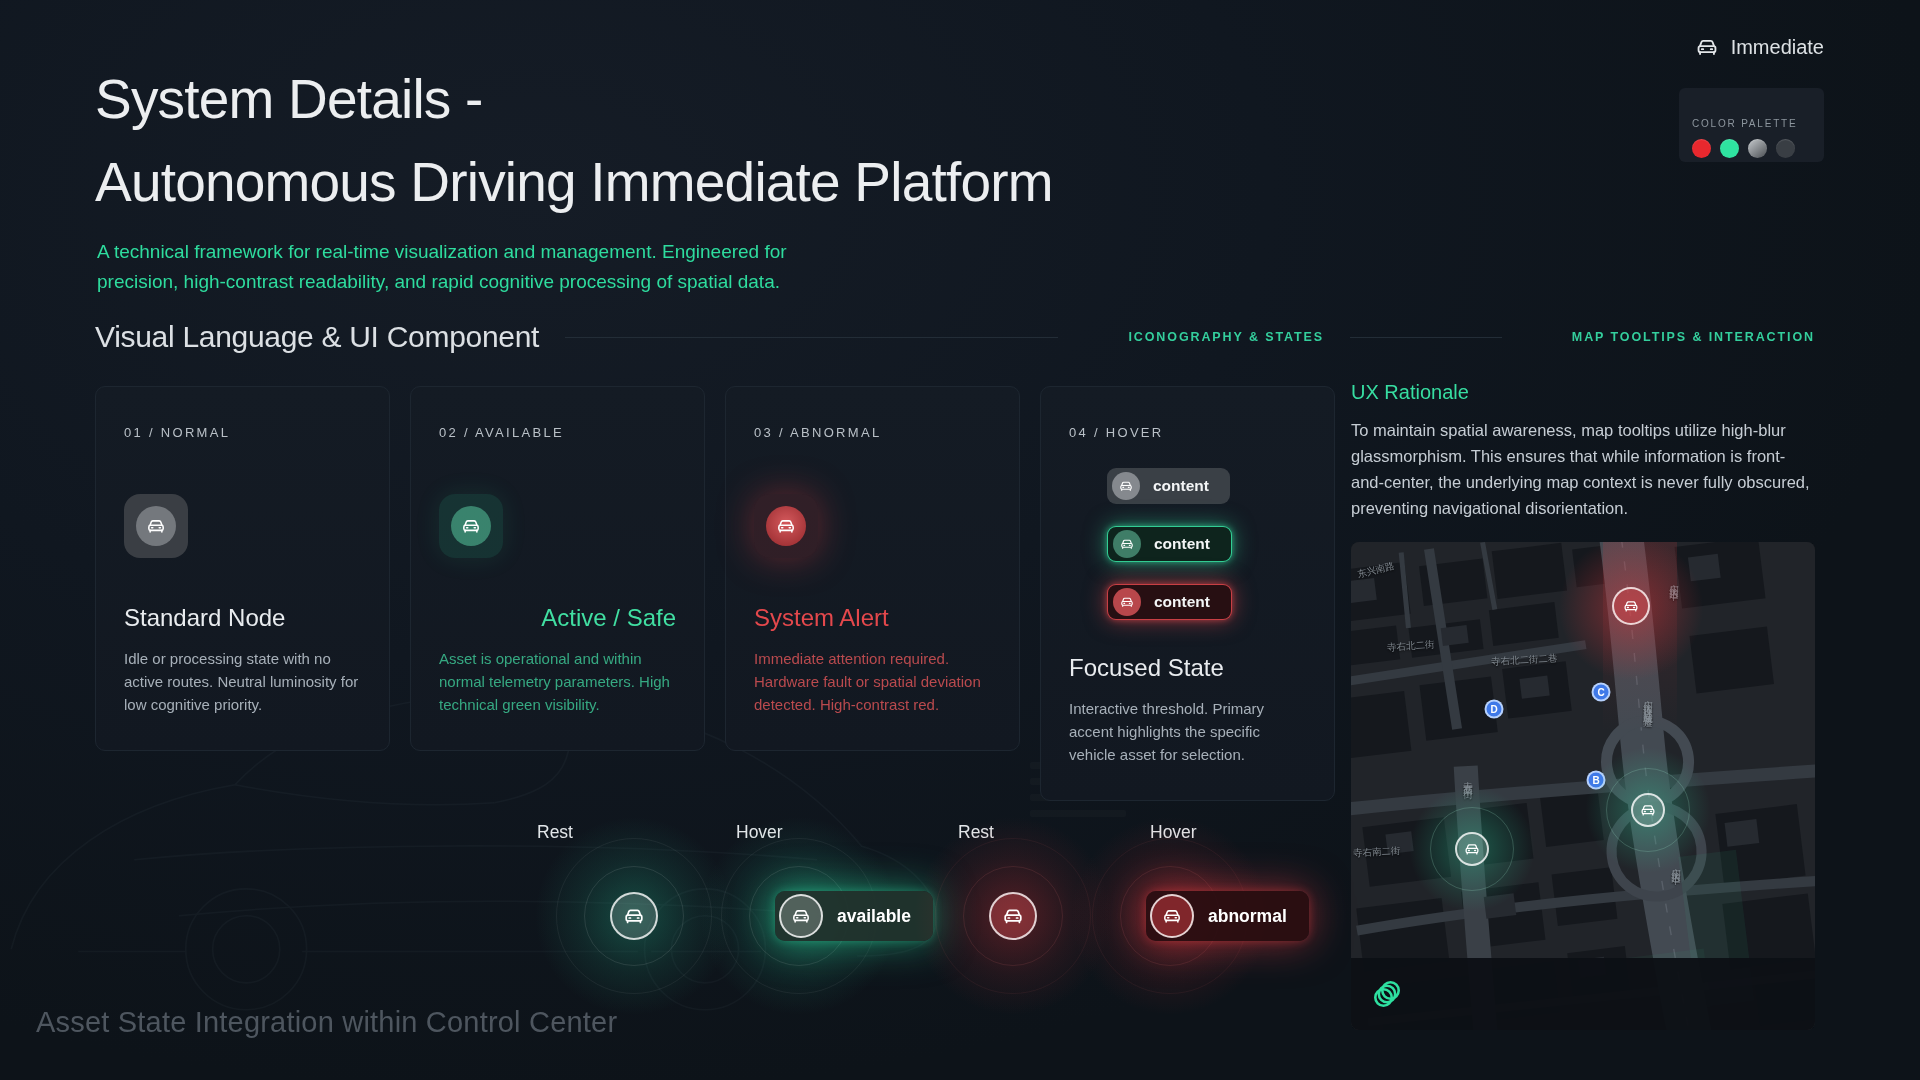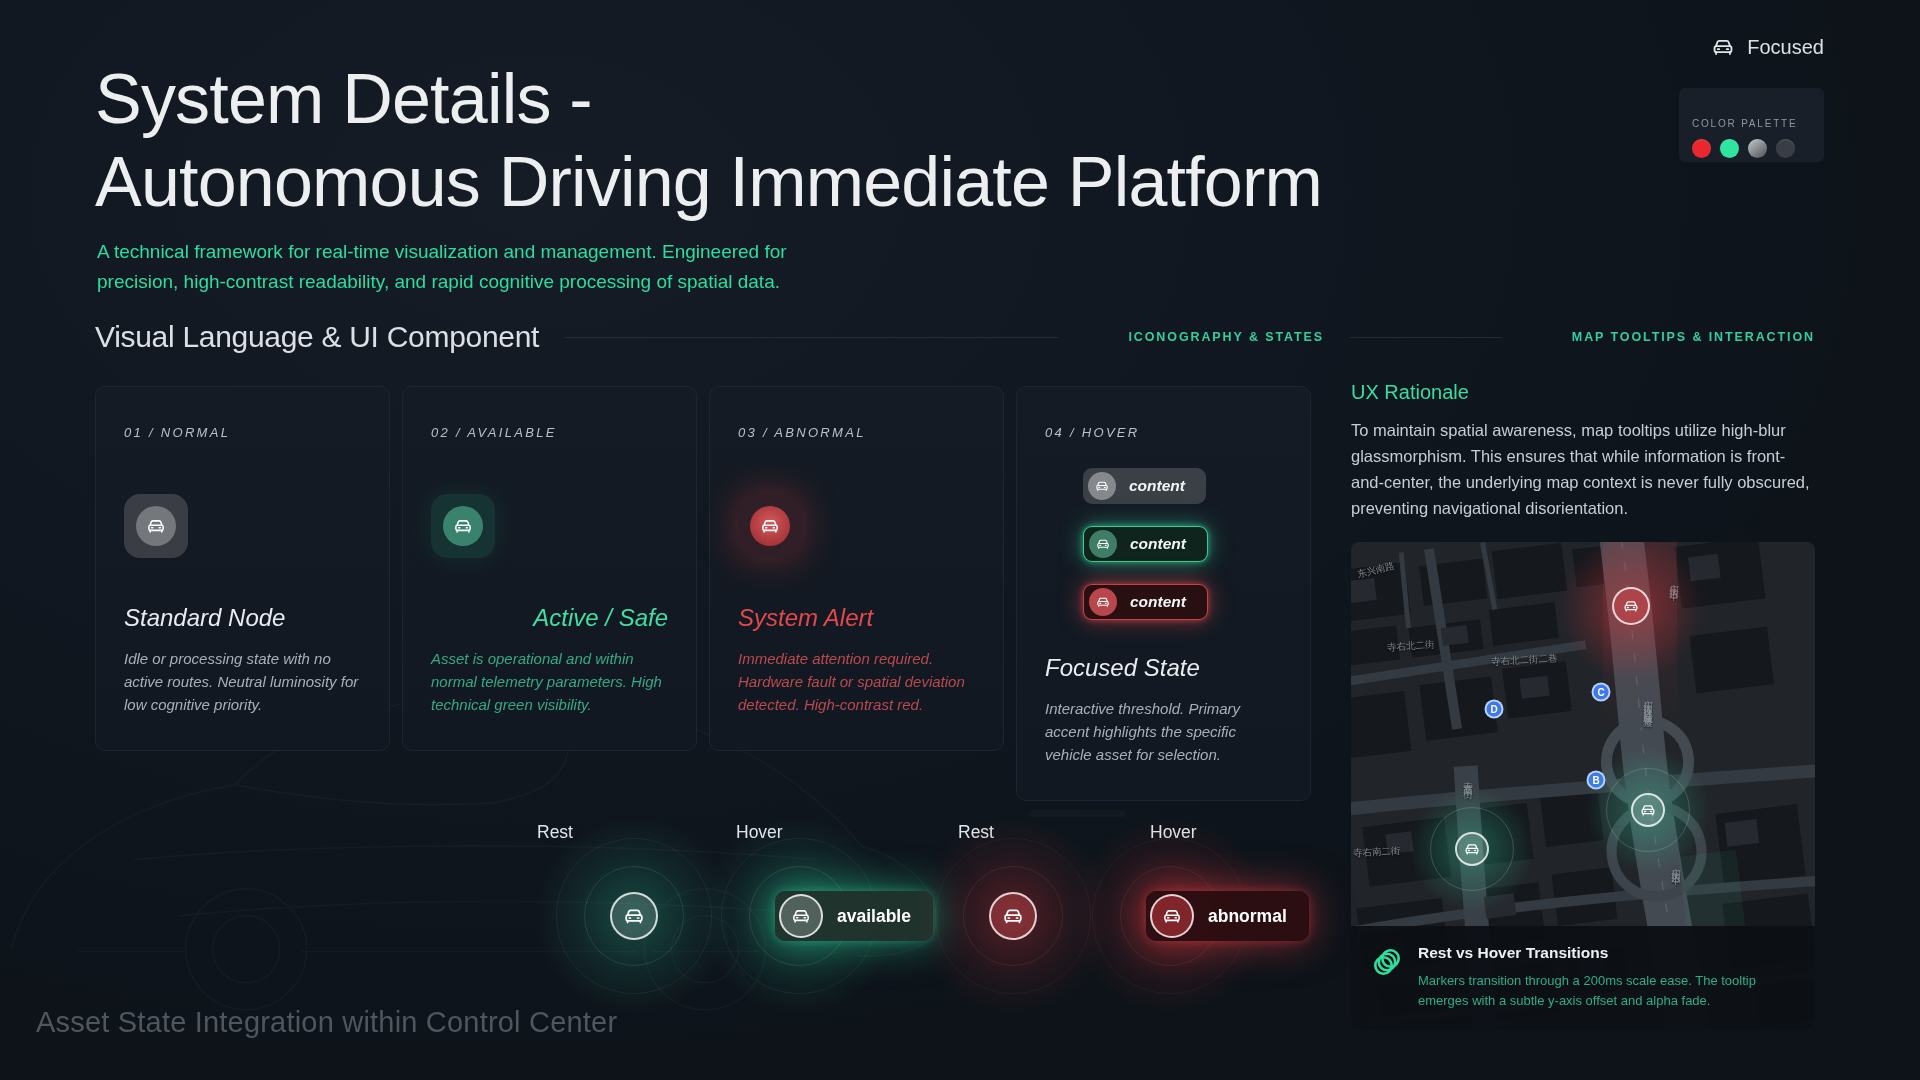--- a/index.html
+++ b/index.html
@@ -8,21 +8,21 @@
   .page { position:relative; width:1920px; height:1080px; overflow:hidden; color:#e8eaec;
           background: radial-gradient(1400px 900px at 28% 18%, #151c26 0%, #101720 52%, #0d1319 100%); }
 
   
   .bg-car { position:absolute; left:-60px; top:580px; width:1060px; height:470px; opacity:0.055; pointer-events:none; }
   .bg-panel { position:absolute; left:1030px; top:762px; width:160px; height:78px; opacity:.5; pointer-events:none; }
   .bg-panel i { display:block; height:7px; margin-bottom:9px; background:rgba(255,255,255,0.045); border-radius:2px; }
   .bg-panel i:nth-child(2){width:78%;} .bg-panel i:nth-child(3){width:90%;} .bg-panel i:nth-child(4){width:60%;}
 
   
-  .h1 { position:absolute; left:95px; top:58px; font-size:70px; font-weight:400; letter-spacing:-0.8px;
+  .h1 { position:absolute; left:95px; top:58px; font-size:55px; font-weight:400; letter-spacing:-0.8px;
         line-height:83px; color:#eceef0; }
   .subtitle { position:absolute; left:97px; top:237px; width:700px; font-size:19px; line-height:29.5px; color:#2edc9e; }
 
   .brand { position:absolute; right:96px; top:34px; display:flex; align-items:center; gap:11px;
            font-size:20px; color:#dde1e4; }
   .brand svg { width:26px; height:26px; color:#e3e6e9; }
 
   .palette { position:absolute; left:1679px; top:88px; width:145px; height:74px; background:#191f28;
              border-radius:6px; padding:13px 13px 0; }
   .palette-label { font-size:10px; letter-spacing:1.8px; color:#8d969e;margin-top:17px; }
@@ -30,21 +30,21 @@
   .swatch { width:19px; height:19px; border-radius:50%; box-shadow:inset 0 1px 1px rgba(255,255,255,0.15); }
 
   
   .section-row { position:absolute; left:95px; top:320px; width:1720px; display:flex; align-items:center; gap:26px; }
   .h2 { font-size:30px; font-weight:400; color:#dce0e4; letter-spacing:-0.3px; white-space:nowrap; }
   .rule { height:1px; background:#232d37; }
   .rule.r1 { flex:5.2; } .rule.r2 { flex:1.6; }
   .tag { font-size:12.5px; font-weight:700; letter-spacing:1.9px; color:#34cf9d; white-space:nowrap;padding-left:44px; }
 
   
-  .cards { position:absolute; left:95px; top:386px; display:flex; gap:12px; align-items:flex-start;font-style:italic; }
+  .cards { position:absolute; left:95px; top:386px; display:flex; gap:20px; align-items:flex-start; }
   .card { width:295px; border:1px solid #1d2630; border-radius:10px; padding:38px 28px 34px;
           background:linear-gradient(180deg,#141b24 0%, #121821 100%); }
   .card-index { font-size:13px; letter-spacing:2.3px; color:#b9c0c7; }
   .iconbox { margin-top:54px; width:64px; height:64px; border-radius:16px; display:flex; align-items:center; justify-content:center; }
   .icon-circle { width:40px; height:40px; border-radius:50%; display:flex; align-items:center; justify-content:center; color:#fff; }
   .icon-circle svg { width:22px; height:22px; }
   .card.v-normal .iconbox { background:#3a3e44; }
   .card.v-normal .icon-circle { background:#74787d; }
   .card.v-available .iconbox { background:rgba(46,224,160,0.13); box-shadow:0 0 26px rgba(46,224,160,0.10); }
   .card.v-available .icon-circle { background:rgba(88,196,156,0.55); }
@@ -184,21 +184,21 @@
   <div class="h1">
     <div>System Details -</div>
     <div>Autonomous Driving Immediate Platform</div>
   </div>
   <p class="subtitle">A technical framework for real-time visualization and management. Engineered for precision, high-contrast readability, and rapid cognitive processing of spatial data.</p>
 
   <div class="brand">
     <svg>
         <use href="#car"></use>
       </svg>
-    <span>Focused</span>
+    <span>Immediate</span>
   </div>
 
   <div class="palette">
     <div class="palette-label">COLOR PALETTE</div>
     <div class="swatches">
       <div class="swatch" style="background: rgb(232, 40, 46);"></div>
       <div class="swatch" style="background: rgb(47, 227, 160);"></div>
       <div class="swatch" style="background: linear-gradient(140deg, rgb(199, 203, 206) 0%, rgb(74, 78, 83) 100%);"></div>
       <div class="swatch" style="background: rgb(57, 62, 68);"></div>
     </div>
@@ -382,24 +382,20 @@
       <div class="mk mk-core mk-teal" style="left:297px; top:268px;">
         <svg>
             <use href="#car"></use>
           </svg>
       </div>
 
       <div class="map-callout">
         <svg class="callout-icon">
             <use href="#rings"></use>
           </svg>
-        <div>
-          <div class="callout-title">Rest vs Hover Transitions</div>
-          <div class="callout-body">Markers transition through a 200ms scale ease. The tooltip emerges with a subtle y-axis offset and alpha fade.</div>
-        </div>
       </div>
     </div>
   </div>
 
   <div class="demo-label" style="left:537px; top:822px;">Rest</div>
   <div class="demo-label" style="left:736px; top:822px;">Hover</div>
   <div class="demo-label" style="left:958px; top:822px;">Rest</div>
   <div class="demo-label" style="left:1150px; top:822px;">Hover</div>
 
   <div class="bmk teal" style="left:634px; top:916px;">

